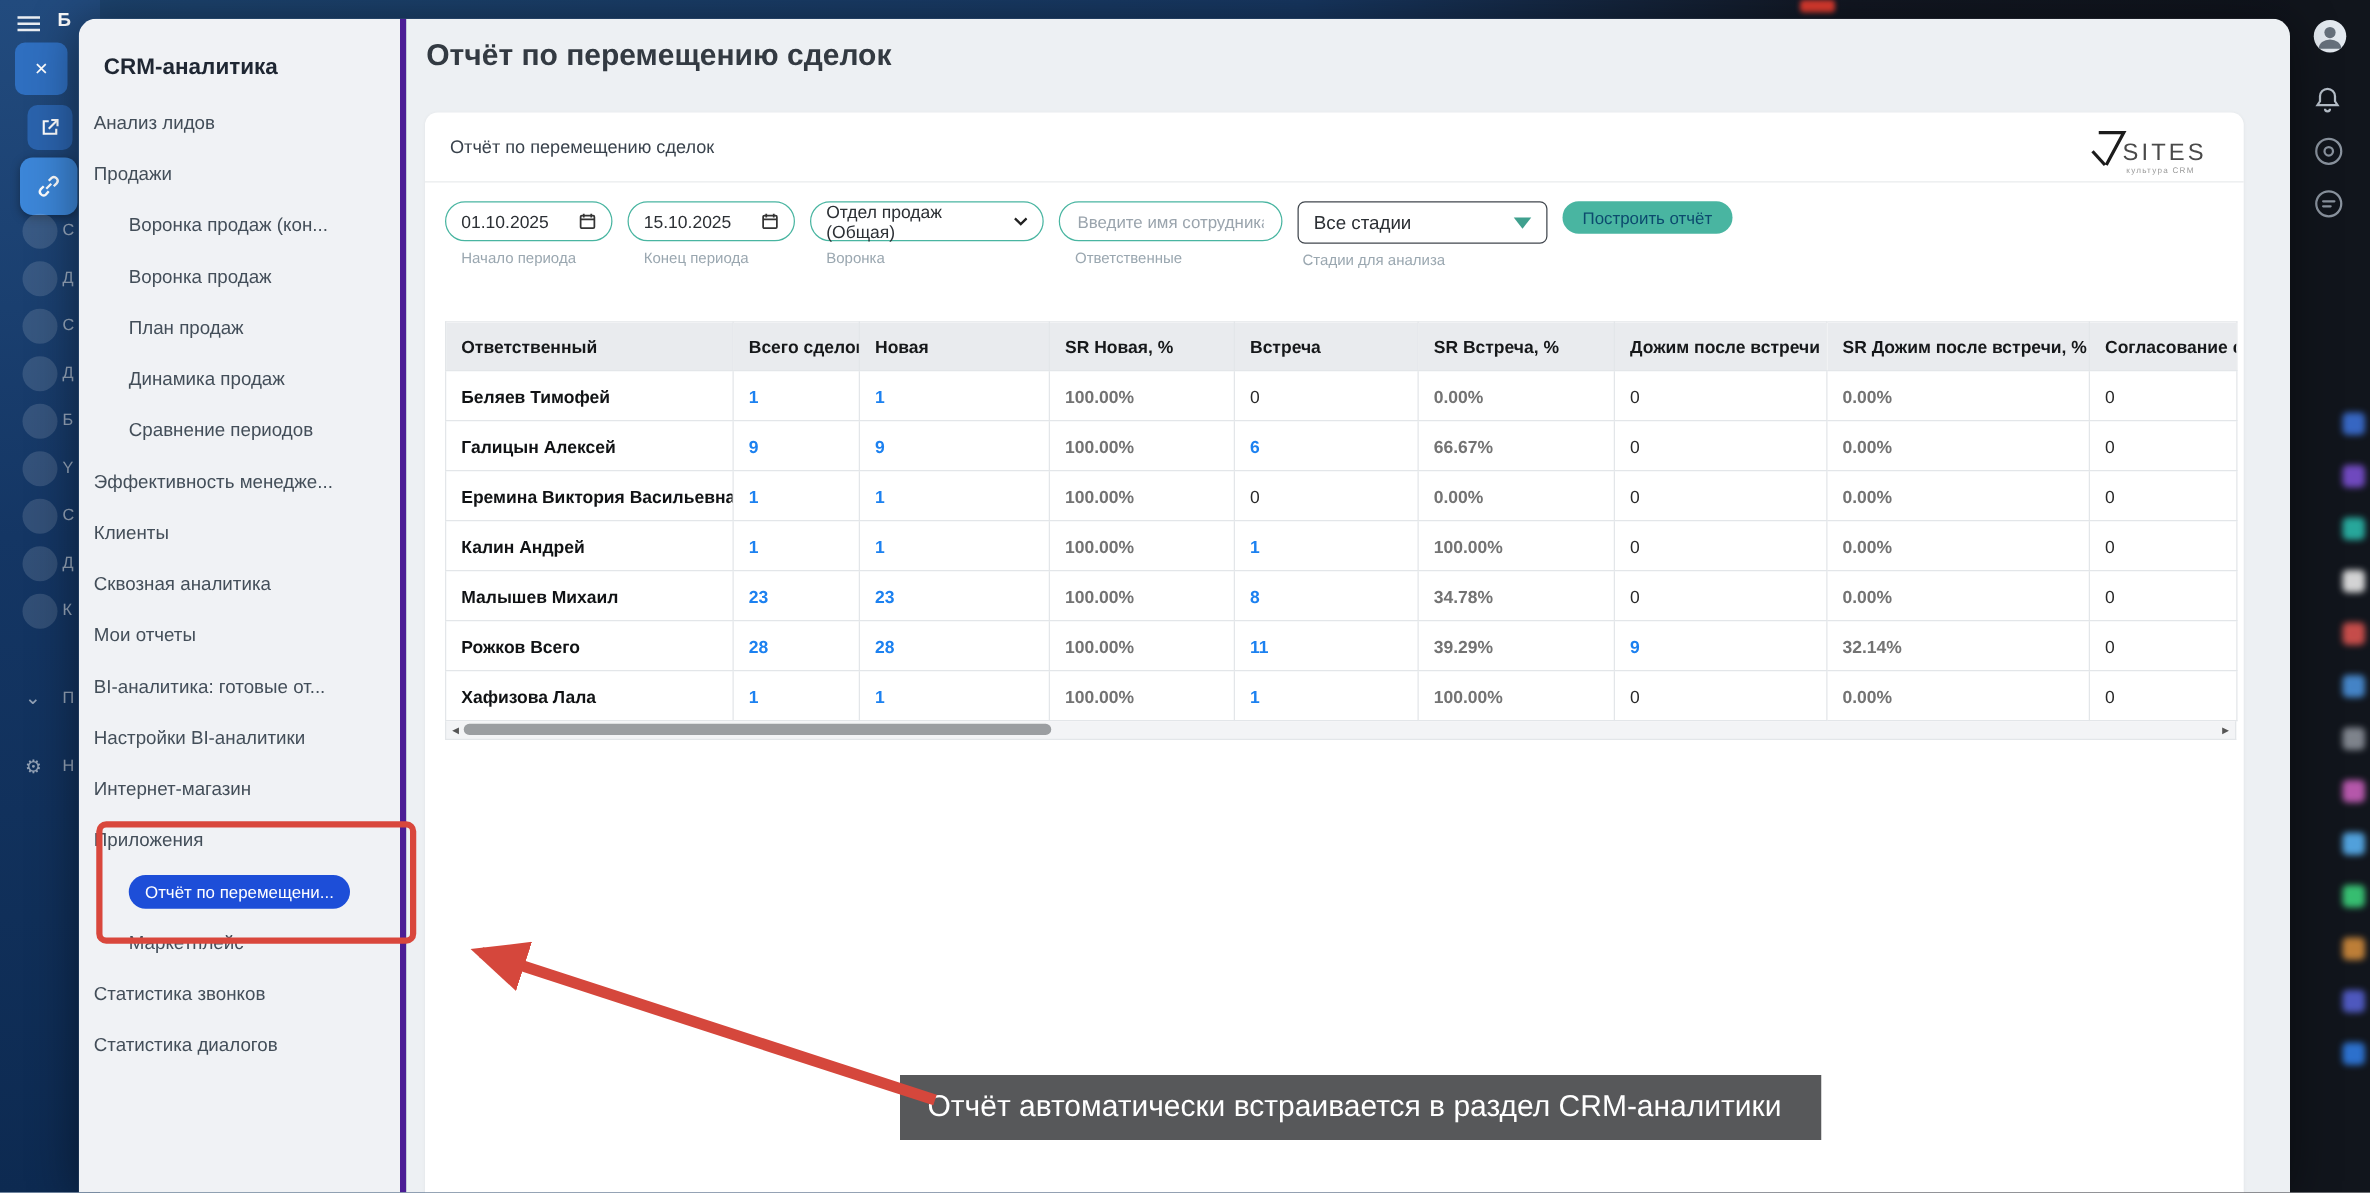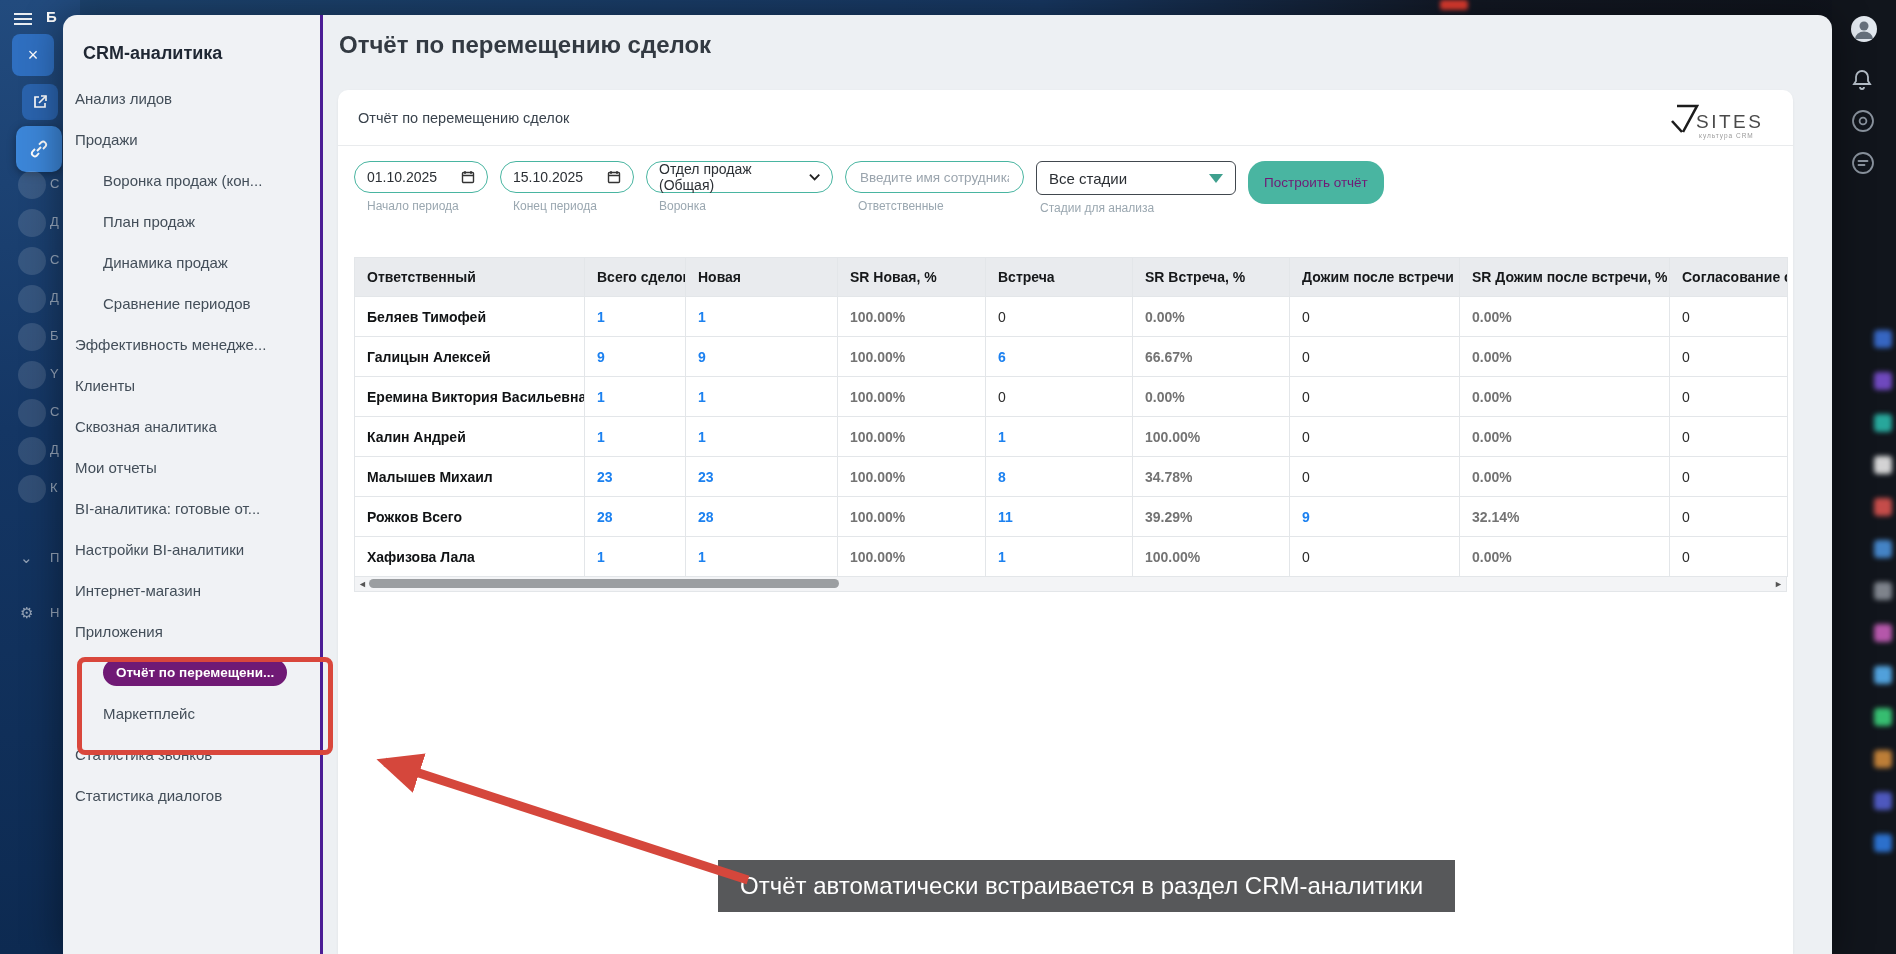--- a/index.html
+++ b/index.html
@@ -26,25 +26,25 @@
   
   .right-rail{position:absolute;left:1832px;top:0;width:64px;height:954px;background:#11151c}
   .rr-icon{position:absolute;left:18px;cursor:pointer}
   .rr-app{position:absolute;left:42px;width:18px;height:18px;border-radius:4px;filter:blur(2.5px);opacity:.9}
   .top-red-badge{position:absolute;left:1440px;top:0;width:28px;height:10px;background:#e23c30;
     border-radius:3px;filter:blur(2px)}
   
   .overlay{position:absolute;left:63px;top:15px;width:1769px;height:939px;border-radius:14px 14px 0 0;
     display:flex;overflow:hidden;box-shadow:0 4px 40px rgba(0,0,0,.45)}
   
-  .sidebar{width:257px;flex:none;background:#f0f2f5;border-right:3px solid #4c1d95;position:relative}
+  .sidebar{width:257px;flex:none;background:#f0f2f5;border-right:5px solid #4c1d95;position:relative}
   .sidebar-title{margin:28px 0 14px 20px;font-size:18px;font-weight:700;color:#1f2733}
   .nav-item{height:41px;display:flex;align-items:center;padding-left:12px;font-size:15px;color:#434e59;cursor:pointer;white-space:nowrap}
   .nav-item.indent{padding-left:40px}
-  .nav-item .pill{background:#701a75;color:#fff;font-weight:700;font-size:13.5px;padding:6px 13px;border-radius:15px;white-space:nowrap}
+  .nav-item .pill{background:#1d4ed8;color:#fff;font-weight:400;font-size:13.5px;padding:6px 13px;border-radius:15px;white-space:nowrap}
   .red-box{position:absolute;left:14px;top:642px;width:246px;height:88px;border:5px solid #d9473c;border-radius:8px;z-index:6;pointer-events:none}
   
   .main{flex:1;background:#edf0f3;position:relative;overflow:hidden}
   .page-title{margin:16px 0 0 16px;font-size:24px;font-weight:600;color:#333a42}
   .card{position:absolute;left:15px;top:75px;width:1455px;bottom:0;background:#fff;border-radius:10px 10px 0 0;
     box-shadow:0 1px 3px rgba(0,0,0,.06)}
   .card-head{height:55px;border-bottom:1px solid #e9ebed;display:flex;align-items:center;
     padding-left:20px;font-size:14.5px;color:#39424c;position:relative}
   .logo{position:absolute;right:10px;top:2px;width:120px;height:52px}
   
@@ -53,21 +53,21 @@
   .tab.active{background:#49b5a1;color:#fff;border-radius:6px 6px 0 0}
   
   .filters{display:flex;align-items:flex-start;margin:15px 0 0 16px;gap:12px}
   .field{position:relative;padding-bottom:20px}
   .ctrl{height:32px;border:1.6px solid #49b5a1;border-radius:16px;display:flex;align-items:center;
     justify-content:space-between;padding:0 12px;font-size:14px;color:#2b2f34;background:#fff;box-sizing:border-box;cursor:pointer;gap:8px}
   .ctrl.sq{border:1.6px solid #41474e;border-radius:6px;height:34px;font-size:15px}
   .ctrl input{border:none;outline:none;font-size:13.5px;width:100%;font-family:"Liberation Sans",sans-serif;color:#2b2f34}
   .ctrl input::placeholder{color:#9aa4ad}
   .field-label{position:absolute;left:13px;bottom:0;font-size:12px;color:#9aa7b0;white-space:nowrap}
-  .btn{height:43px;background:#49b5a1;color:#701a75;border:none;border-radius:17px;padding:0 16px;
+  .btn{height:26px;background:#49b5a1;color:#0c4a6e;border:none;border-radius:17px;padding:0 16px;
     font-size:13.5px;cursor:pointer;font-family:"Liberation Sans",sans-serif}
   .tri-down{width:0;height:0;border-left:7px solid transparent;border-right:7px solid transparent;border-top:9px solid #3fa08e}
   
   .report{border-collapse:collapse;table-layout:fixed;width:1433px;margin:42px 0 0 16px}
   .report th,.report td{border:1px solid #e3e6e9;padding:0 0 0 12px;text-align:left;white-space:nowrap;overflow:hidden}
   .report th{background:#e9ebee;height:38px;font-size:14px;font-weight:700;color:#16181a}
   .report td{height:39px;font-size:14px;color:#2a2a2a;background:#fff}
   .report tr:nth-child(9) td{background:#fbfcfd}
   .report td.name{font-weight:700;color:#101214}
   .report td.pct{font-weight:700;color:#737373}
@@ -180,20 +180,21 @@
 <div class="top-red-badge"></div>
 
 <div class="overlay">
 
   <aside class="sidebar">
     <div class="sidebar-title">CRM-аналитика</div>
     <nav id="sidebar-nav">
         <div class="nav-item">Анализ лидов</div>
         <div class="nav-item">Продажи</div>
         <div class="nav-item indent">Воронка продаж (кон...</div>
+        <div class="nav-item indent">Воронка продаж</div>
         <div class="nav-item indent">План продаж</div>
         <div class="nav-item indent">Динамика продаж</div>
         <div class="nav-item indent">Сравнение периодов</div>
         <div class="nav-item">Эффективность менедже...</div>
         <div class="nav-item">Клиенты</div>
         <div class="nav-item">Сквозная аналитика</div>
         <div class="nav-item">Мои отчеты</div>
         <div class="nav-item">BI-аналитика: готовые от...</div>
         <div class="nav-item">Настройки BI-аналитики</div>
         <div class="nav-item">Интернет-магазин</div>

